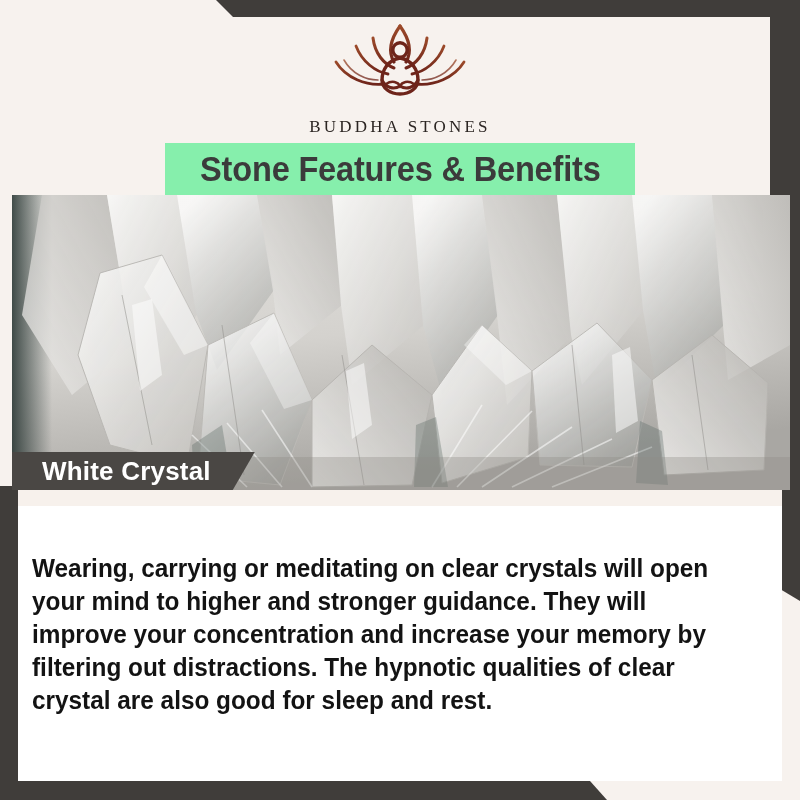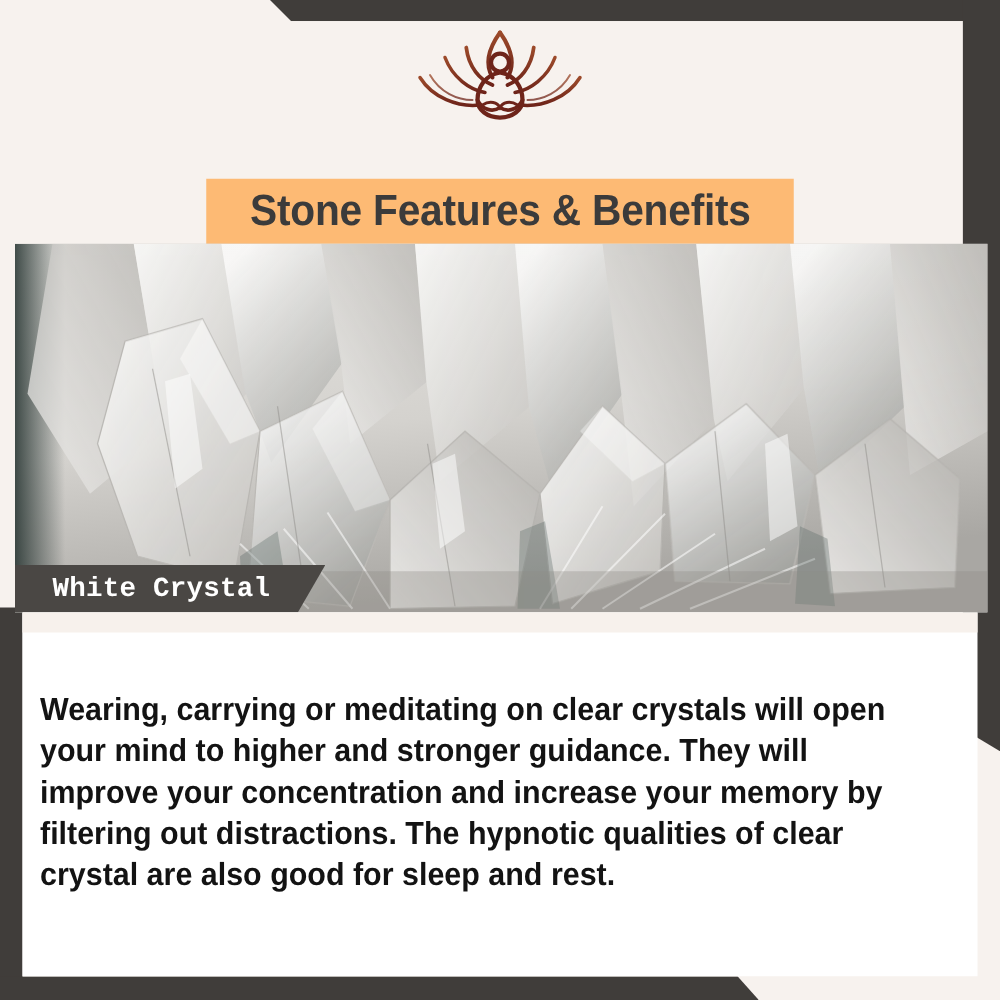--- a/index.html
+++ b/index.html
@@ -65,21 +65,21 @@
     letter-spacing: 3.2px;
     color: #2b2522;
     font-weight: 400;
   }
 
   
   .title-banner {
     position: absolute;
     top: 143px; left: 165px;
     width: 470px; height: 52px;
-    background: #fdba74;
+    background: #86efac;
     display: flex;
     align-items: center;
     justify-content: center;
   }
   .title-text {
     font-family: "Liberation Sans Narrow", "Liberation Sans", sans-serif;
     font-weight: bold;
     font-size: 35px;
     color: #3b3b3b;
     letter-spacing: -0.2px;
@@ -103,23 +103,23 @@
     top: 452px; left: 12px;
     height: 38px;
     padding: 0 44px 0 30px;
     background: #4a4744;
     display: flex;
     align-items: center;
     clip-path: polygon(0 0, 100% 0, calc(100% - 22px) 100%, 0 100%);
   }
   .name-tag-text {
     color: #ffffff;
-    font-size: 22px;
+    font-size: 26px;
     font-weight: bold;
-    font-family: Liberation Mono, monospace;
+    font-family: Liberation Sans, sans-serif;
     letter-spacing: 0.2px;
     white-space: nowrap;
   }
 
   
   .content-panel {
     position: absolute;
     top: 490px; left: 18px;
     width: 764px; height: 291px;
     background: #ffffff;
@@ -210,20 +210,21 @@
         <path d="M136 42 C128 56 114 62 102 62" stroke-width="1.6" opacity="0.75"></path>
       </g>
 
       <g fill="none" stroke="#6e241a" stroke-width="3.4" stroke-linecap="round">
         <circle cx="80" cy="32" r="7.2"></circle>
         <path d="M80 40 C68 42 62 52 62 62 C62 70 70 76 80 76 C90 76 98 70 98 62 C98 52 92 42 80 40 Z"></path>
         <path d="M62 62 C66 70 74 72 80 68 C86 72 94 70 98 62" stroke-width="3"></path>
         <path d="M66 66 C72 62 78 64 80 68 C82 64 88 62 94 66" stroke-width="2.4"></path>
       </g>
     </svg>
+    <div class="logo-word">BUDDHA STONES</div>
   </div>
 
   <div class="title-banner">
     <div class="title-text">Stone Features &amp; Benefits</div>
   </div>
 
   <div class="photo">
     <svg viewBox="0 0 778 295" preserveAspectRatio="none">
       <defs>
         <linearGradient id="bg1" x1="0" y1="0" x2="0.3" y2="1">

